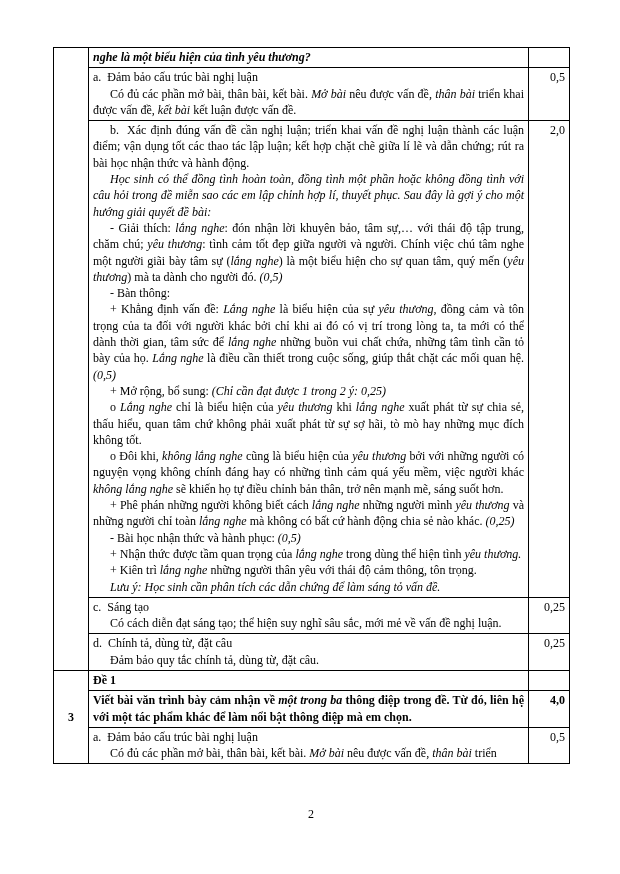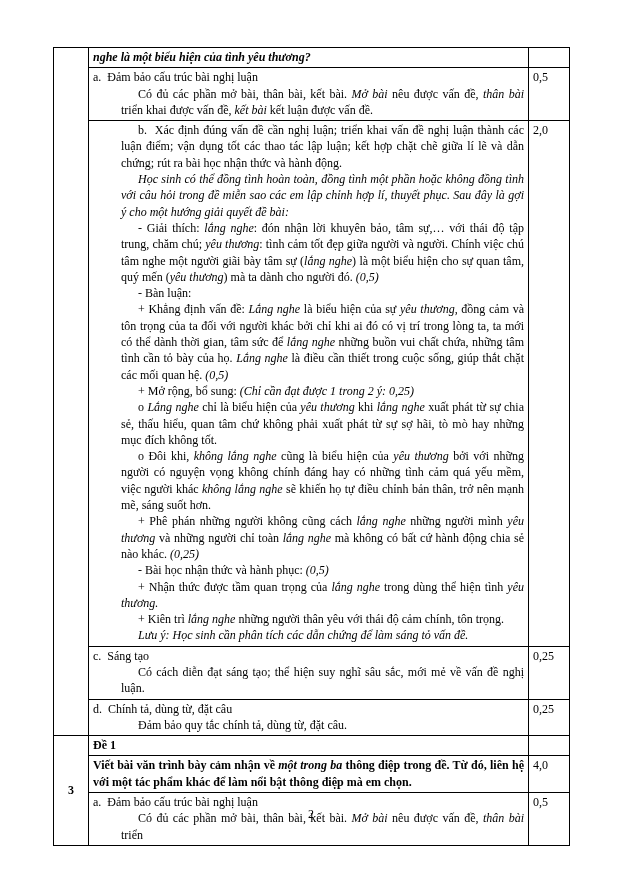--- a/index.html
+++ b/index.html
@@ -26,23 +26,23 @@
     vertical-align:top;
     padding:1px 4px 2px 4px;
   }
   td.num-cell {
     text-align:center;
     vertical-align:middle;
     font-weight:bold;
     padding:0;
   }
   td.content-cell p { text-align:justify; }
-  td.content-cell p.indent { text-indent:17px;margin-left:28px; }
-  td.score-cell { text-align:left; padding-top:1px; }
-  td.score-cell.bold { font-weight:normal;margin-top:16px; }
+  td.content-cell p.indent { text-indent:17px; }
+  td.score-cell { text-align:right; padding-top:1px; }
+  td.score-cell.bold { font-weight:bold;margin-top:16px; }
   .s-n { font-style:normal; font-weight:normal; }
   .s-i { font-style:italic; }
   .s-b { font-weight:bold; }
   .s-bi { font-weight:bold; font-style:italic; }
   .footer-pagenum {
     position:absolute;
     left:53px; width:516px;
     top:806px;
     text-align:center;
   }
@@ -71,29 +71,29 @@
             <p><span class="s-n">a.&nbsp; Đảm bảo cấu trúc bài nghị luận</span></p>
             <p class="indent"><span class="s-n">Có đủ các phần mở bài, thân bài, kết bài. </span><span class="s-i">Mở bài</span><span class="s-n"> nêu được vấn đề, </span><span class="s-i">thân bài</span><span class="s-n"> triển khai được vấn đề, </span><span class="s-i">kết bài</span><span class="s-n"> kết luận được vấn đề.</span></p>
           </td>
           <td class="score-cell">0,5</td>
         </tr>
         <tr>
           <td class="content-cell">
             <p class="indent"><span class="s-n">b.&nbsp; Xác định đúng vấn đề cần nghị luận; triển khai vấn đề nghị luận thành các luận điểm; vận dụng tốt các thao tác lập luận; kết hợp chặt chẽ giữa lí lẽ và dẫn chứng; rút ra bài học nhận thức và hành động.</span></p>
             <p class="indent"><span class="s-i">Học sinh có thể đồng tình hoàn toàn, đồng tình một phần hoặc không đồng tình với câu hỏi trong đề miễn sao các em lập chỉnh hợp lí, thuyết phục. Sau đây là gợi ý cho một hướng giải quyết đề bài:</span></p>
             <p class="indent"><span class="s-n">- Giải thích: </span><span class="s-i">lắng nghe</span><span class="s-n">: đón nhận lời khuyên bảo, tâm sự,… với thái độ tập trung, chăm chú; </span><span class="s-i">yêu thương</span><span class="s-n">: tình cảm tốt đẹp giữa người và người. Chính việc chú tâm nghe một người giãi bày tâm sự (</span><span class="s-i">lắng nghe</span><span class="s-n">) là một biểu hiện cho sự quan tâm, quý mến (</span><span class="s-i">yêu thương</span><span class="s-n">) mà ta dành cho người đó. </span><span class="s-i">(0,5)</span></p>
-            <p class="indent"><span class="s-n">- Bàn luận:</span></p>
+            <p class="indent"><span class="s-n">- Bàn thông:</span></p>
             <p class="indent"><span class="s-n">+ Khẳng định vấn đề: </span><span class="s-i">Lắng nghe</span><span class="s-n"> là biểu hiện của sự </span><span class="s-i">yêu thương</span><span class="s-n">, đồng cảm và tôn trọng của ta đối với người khác bởi chỉ khi ai đó có vị trí trong lòng ta, ta mới có thể dành thời gian, tâm sức để </span><span class="s-i">lắng nghe</span><span class="s-n"> những buồn vui chất chứa, những tâm tình cần tỏ bày của họ. </span><span class="s-i">Lắng nghe</span><span class="s-n"> là điều cần thiết trong cuộc sống, giúp thắt chặt các mối quan hệ. </span><span class="s-i">(0,5)</span></p>
             <p class="indent"><span class="s-n">+ Mở rộng, bổ sung: </span><span class="s-i">(Chỉ cần đạt được 1 trong 2 ý: 0,25)</span></p>
             <p class="indent"><span class="s-n">o </span><span class="s-i">Lắng nghe</span><span class="s-n"> chỉ là biểu hiện của </span><span class="s-i">yêu thương</span><span class="s-n"> khi </span><span class="s-i">lắng nghe</span><span class="s-n"> xuất phát từ sự chia sẻ, thấu hiểu, quan tâm chứ không phải xuất phát từ sự sợ hãi, tò mò hay những mục đích không tốt.</span></p>
             <p class="indent"><span class="s-n">o Đôi khi, </span><span class="s-i">không lắng nghe</span><span class="s-n"> cũng là biểu hiện của </span><span class="s-i">yêu thương</span><span class="s-n"> bởi với những người có nguyện vọng không chính đáng hay có những tình cảm quá yếu mềm, việc người khác </span><span class="s-i">không lắng nghe</span><span class="s-n"> sẽ khiến họ tự điều chỉnh bản thân, trở nên mạnh mẽ, sáng suốt hơn.</span></p>
-            <p class="indent"><span class="s-n">+ Phê phán những người không cũng cách </span><span class="s-i">lắng nghe</span><span class="s-n"> những người mình </span><span class="s-i">yêu thương</span><span class="s-n"> và những người chỉ toàn </span><span class="s-i">lắng nghe</span><span class="s-n"> mà không có bất cứ hành động chia sẻ nào khác. </span><span class="s-i">(0,25)</span></p>
+            <p class="indent"><span class="s-n">+ Phê phán những người không biết cách </span><span class="s-i">lắng nghe</span><span class="s-n"> những người mình </span><span class="s-i">yêu thương</span><span class="s-n"> và những người chỉ toàn </span><span class="s-i">lắng nghe</span><span class="s-n"> mà không có bất cứ hành động chia sẻ nào khác. </span><span class="s-i">(0,25)</span></p>
             <p class="indent"><span class="s-n">- Bài học nhận thức và hành phục: </span><span class="s-i">(0,5)</span></p>
             <p class="indent"><span class="s-n">+ Nhận thức được tầm quan trọng của </span><span class="s-i">lắng nghe</span><span class="s-n"> trong dùng thể hiện tình </span><span class="s-i">yêu thương.</span></p>
-            <p class="indent"><span class="s-n">+ Kiên trì </span><span class="s-i">lắng nghe</span><span class="s-n"> những người thân yêu với thái độ cảm chính, tôn trọng.</span></p>
+            <p class="indent"><span class="s-n">+ Kiên trì </span><span class="s-i">lắng nghe</span><span class="s-n"> những người thân yêu với thái độ cảm thông, tôn trọng.</span></p>
             <p class="indent"><span class="s-i">Lưu ý: Học sinh cần phân tích các dẫn chứng để làm sáng tỏ vấn đề.</span></p>
           </td>
           <td class="score-cell">2,0</td>
         </tr>
         <tr>
           <td class="content-cell">
             <p><span class="s-n">c.&nbsp; Sáng tạo</span></p>
             <p class="indent"><span class="s-n">Có cách diễn đạt sáng tạo; thể hiện suy nghĩ sâu sắc, mới mẻ về vấn đề nghị luận.</span></p>
           </td>
           <td class="score-cell">0,25</td>

